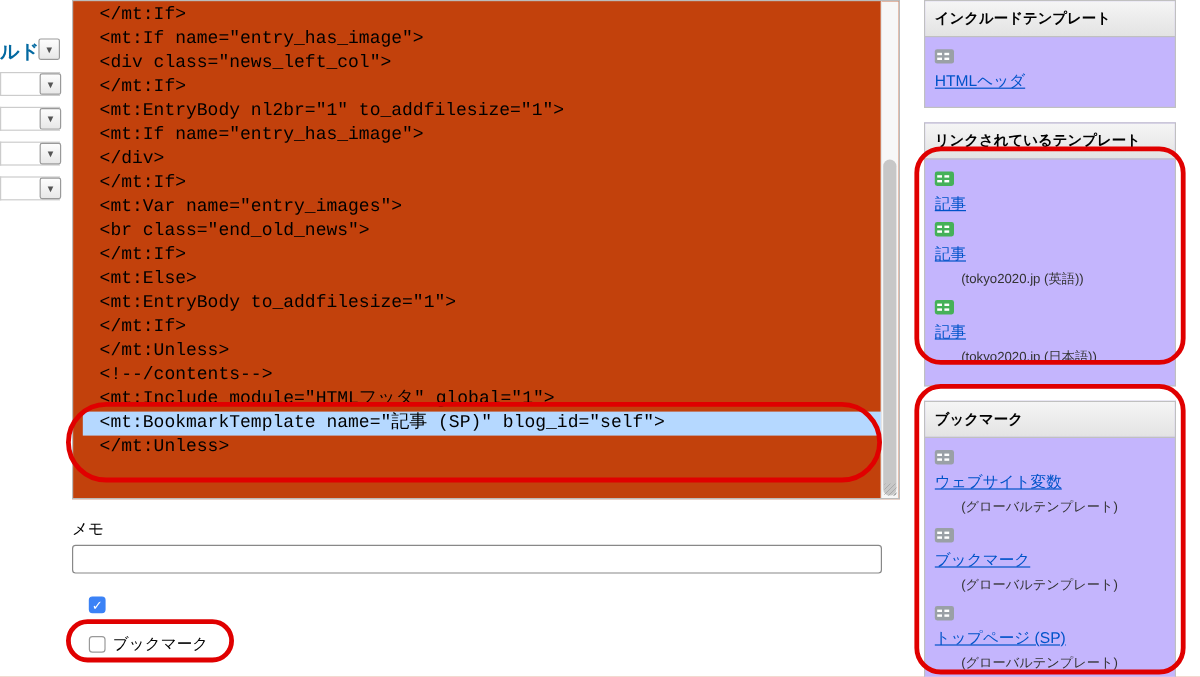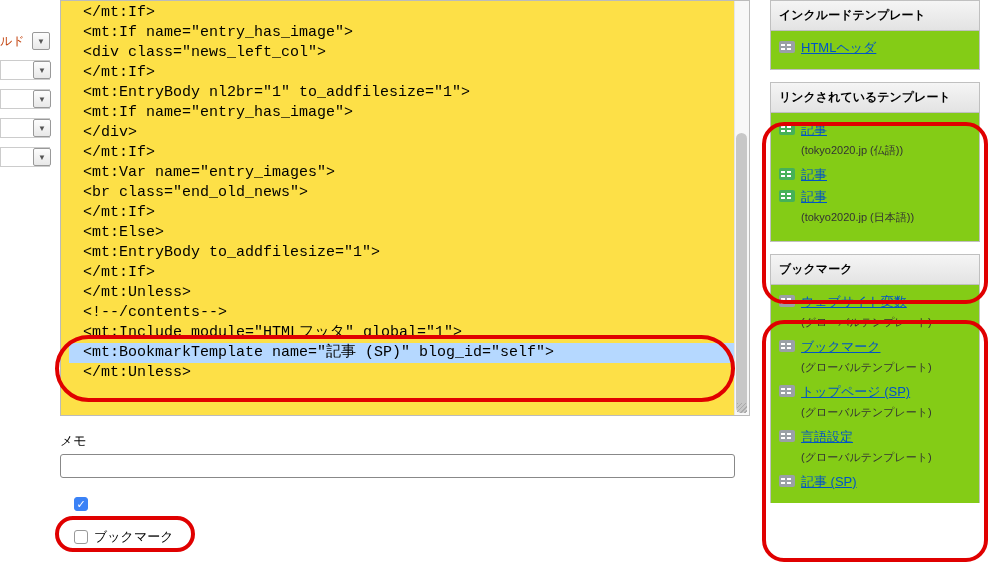--- a/index.html
+++ b/index.html
@@ -17,23 +17,23 @@
       position: absolute;
       left: 0;
       top: 0;
       width: 52px;
       height: 564px;
     }
     .left-label {
       position: absolute;
       left: 0;
       top: 33px;
-      color: #c2410c;
-      font-size: 12px;
-      font-weight: normal;
+      color: #0369a1;
+      font-size: 16px;
+      font-weight: bold;
     }
     .dropdown-box {
       width: 18px;
       height: 18px;
       background: linear-gradient(#fdfdfd, #e8e8e8);
       border: 1px solid #999;
       border-radius: 2px;
       display: flex;
       align-items: center;
       justify-content: center;
@@ -54,21 +54,21 @@
       border-right: 0;
     }
     
     .editor-area {
       position: absolute;
       left: 60px;
       top: 0;
       width: 690px;
       height: 416px;
       border: 1px solid #bbb;
-      background: #fde047;
+      background: #c2410c;
       overflow: hidden;
     }
     .code-content {
       padding: 2px 8px;
       font-family: "Courier New", monospace;
       font-size: 15px;
       line-height: 20px;
       white-space: pre;
       color: #000;
     }
@@ -175,38 +175,39 @@
     
     .right-panel {
       position: absolute;
       left: 770px;
       top: 0;
       width: 210px;
     }
     .panel-section {
       border: 1px solid #c0c0c0;
       margin-bottom: 12px;
-      background: #84cc16;
+      background: #c4b5fd;
     }
     .panel-header {
       background: linear-gradient(#f5f5f5, #e3e3e3);
       padding: 6px 8px;
       font-size: 12px;
       font-weight: bold;
       border-bottom: 1px solid #c0c0c0;
     }
     .panel-body {
       padding: 8px 8px;
     }
     .panel-item {
       display: flex;
       align-items: flex-start;
       gap: 6px;
       margin-bottom: 4px;
       font-size: 13px;
+      flex-direction: column;
     }
     .item-icon {
       width: 16px;
       height: 12px;
       background: #45B158;
       border-radius: 2px;
       flex-shrink: 0;
       margin-top: 2px;
       position: relative;
     }
@@ -308,25 +309,25 @@
     </div>
   </div>
 
   <div class="panel-section">
     <div class="panel-header">リンクされているテンプレート</div>
     <div class="panel-body">
       <div class="panel-item">
         <span class="item-icon"></span>
         <a class="item-link">記事</a>
       </div>
-      <div class="item-sub">(tokyo2020.jp (仏語))</div>
       <div class="panel-item">
         <span class="item-icon"></span>
         <a class="item-link">記事</a>
       </div>
+      <div class="item-sub">(tokyo2020.jp (英語))</div>
       <div class="panel-item">
         <span class="item-icon"></span>
         <a class="item-link">記事</a>
       </div>
       <div class="item-sub">(tokyo2020.jp (日本語))</div>
     </div>
   </div>
 
   <div class="panel-section" style="border-bottom:0;">
     <div class="panel-header">ブックマーク</div>

